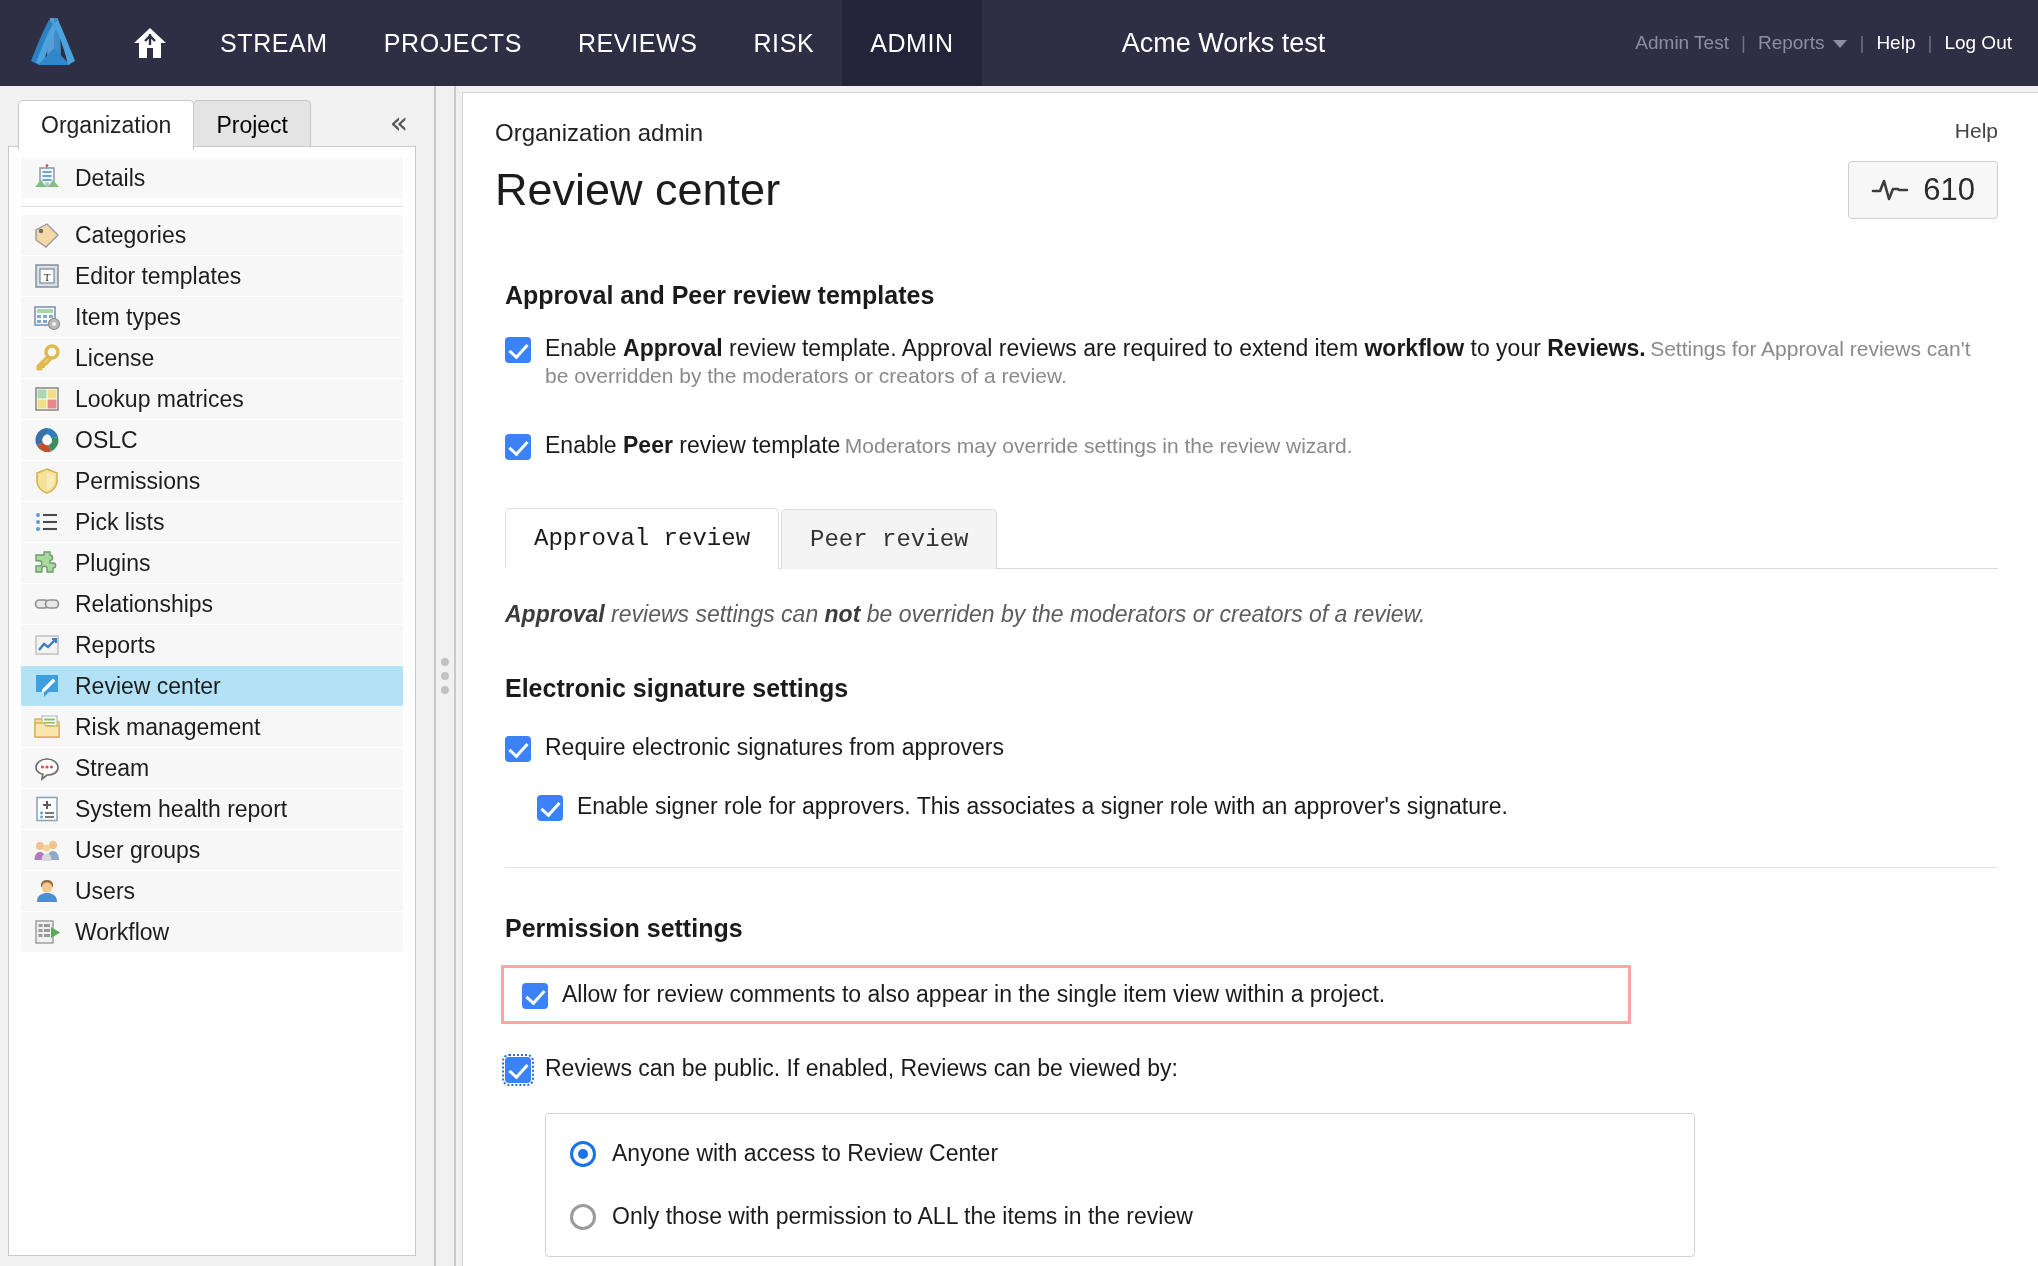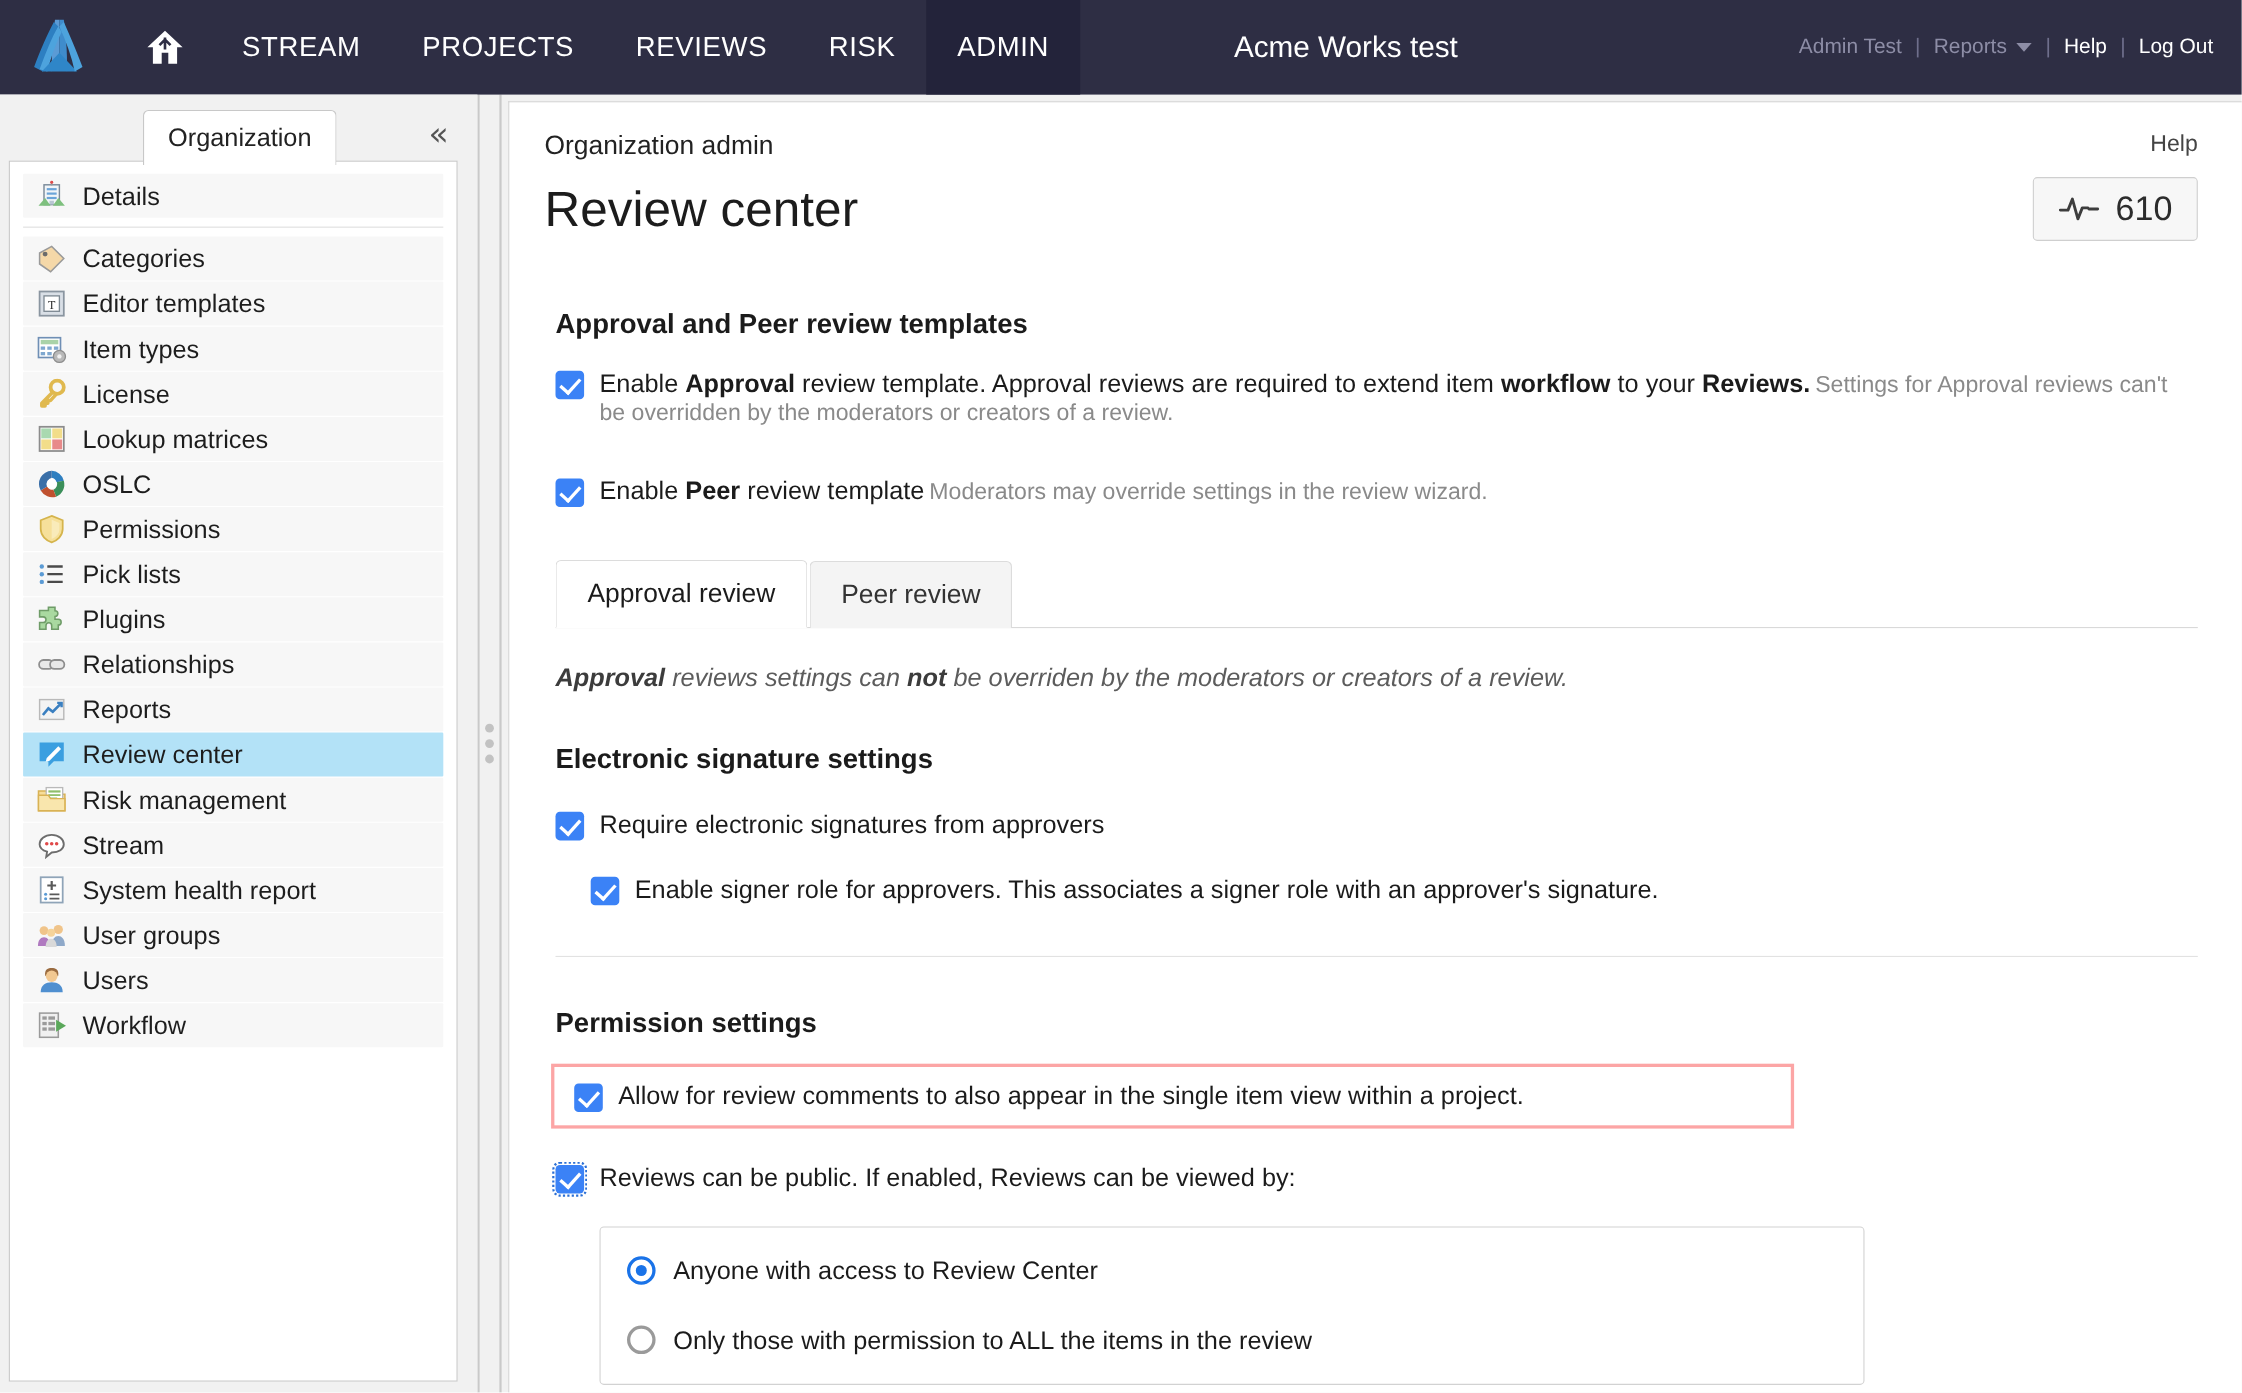--- a/index.html
+++ b/index.html
@@ -75,25 +75,24 @@
 
   
   .sidebar {
     width: 434px;
     background: #f1f1f1;
     position: relative;
     flex: 0 0 434px;
   }
   .tabstrip {
     display: flex;
-    align-items: center;
+    align-items: flex-start;
     padding: 14px 16px 0 18px;
     height: 60px;
     position: relative;
-    flex-direction: column;
   }
   .stab {
     border: 1px solid #c8c8c8;
     border-bottom: none;
     border-radius: 5px 5px 0 0;
     padding: 10px 22px 9px;
     font-size: 23px;
     color: #000000;
     background: #e4e4e4;
     cursor: pointer;
@@ -263,20 +262,21 @@
     line-height: 1.25;
   }
 
   
   .inner-tabs {
     display: flex;
     align-items: flex-end;
     margin: 48px 0 17px 10px;
     border-bottom: 1px solid #d9d9d9;
     position: relative;
+    font-family: Liberation Mono, monospace;
   }
   .itab {
     border: 1px solid #dcdcdc;
     border-bottom: none;
     border-radius: 5px 5px 0 0;
     padding: 16px 28px;
     font-size: 24px;
     color: #333;
     background: #f4f4f4;
     cursor: pointer;

